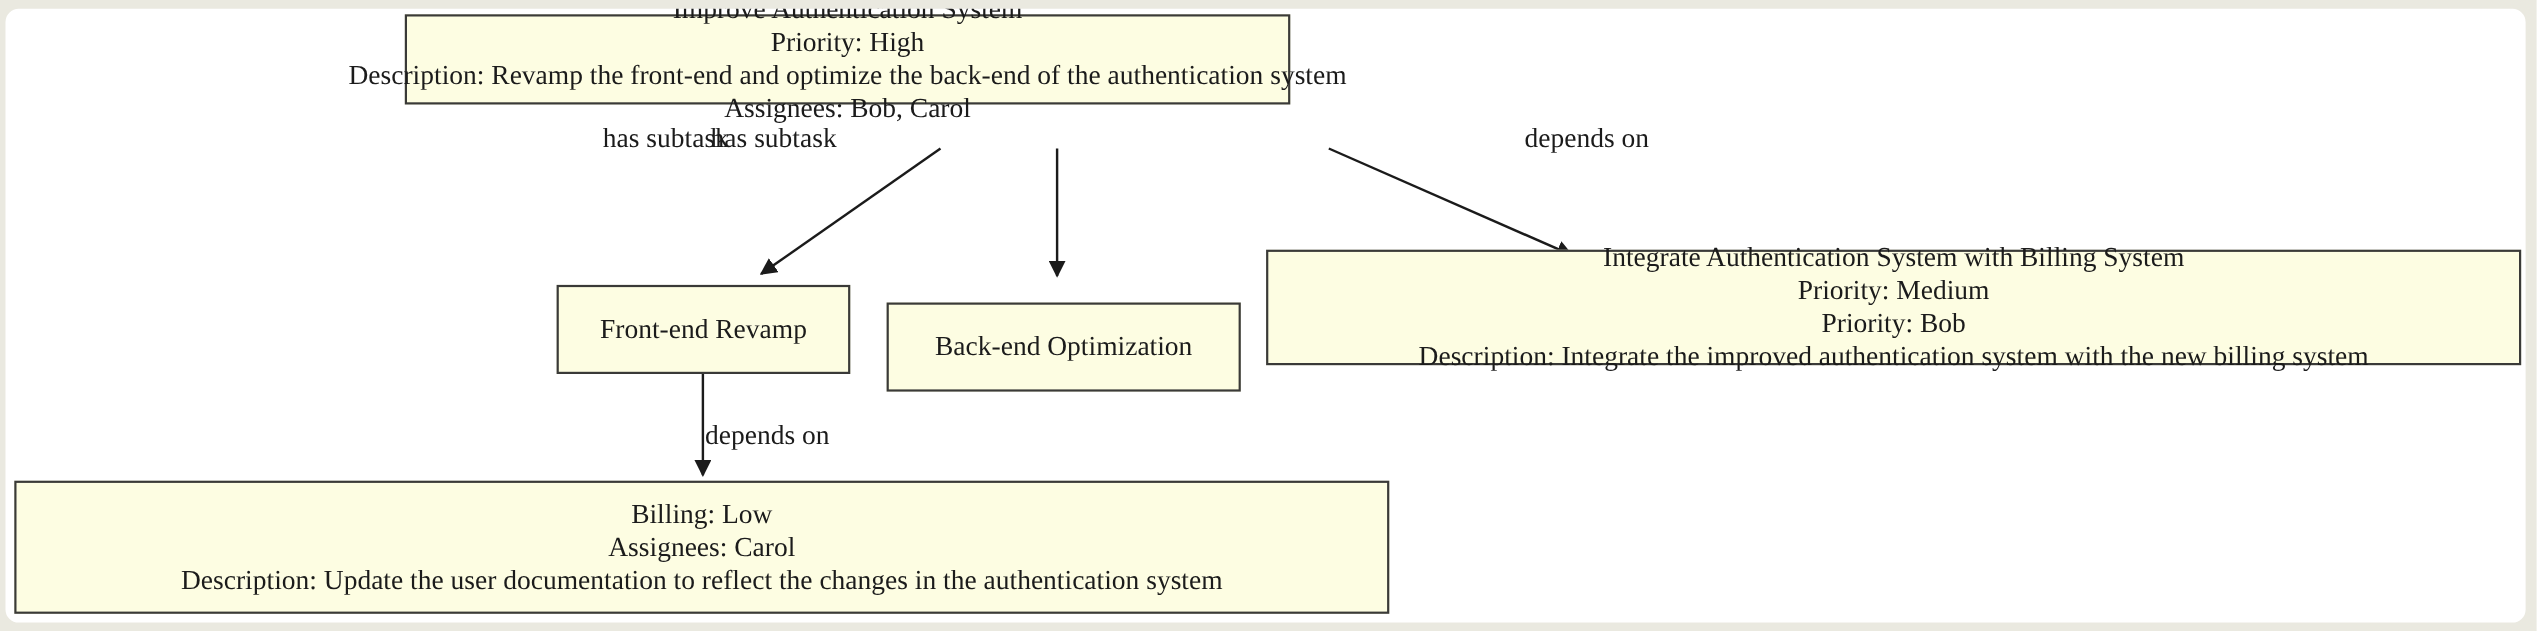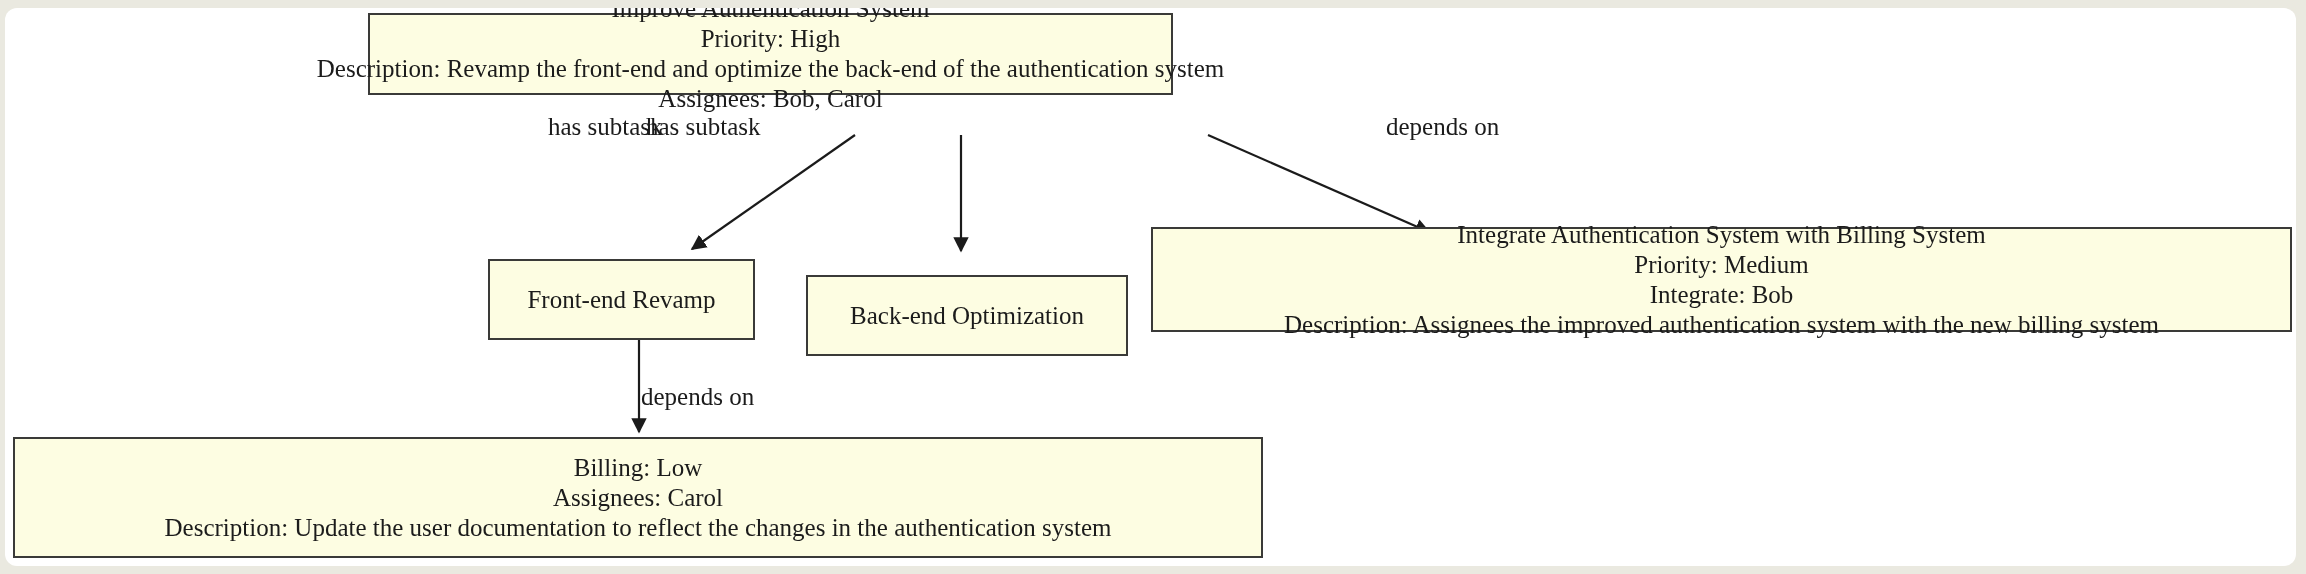--- a/index.html
+++ b/index.html
@@ -73,33 +73,33 @@
       </g>
     </svg>
 
     <div class="node" style="left:363px;top:5px;width:805px;height:82px;">
       <span class="ln">Improve Authentication System</span>
       <span class="ln">Priority: High</span>
       <span class="ln">Description: Revamp the front-end and optimize the back-end of the authentication system</span>
       <span class="ln">Assignees: Bob, Carol</span>
     </div>
 
-    <div class="node" style="left:483px;top:251px;width:267px;height:81px;">
+    <div class="node" style="left:501px;top:251px;width:267px;height:81px;">
       <span class="ln">Front-end Revamp</span>
     </div>
 
     <div class="node" style="left:801px;top:267px;width:322px;height:81px;">
       <span class="ln">Back-end Optimization</span>
     </div>
 
     <div class="node" style="left:1146px;top:219px;width:1141px;height:105px;">
       <span class="ln">Integrate Authentication System with Billing System</span>
       <span class="ln">Priority: Medium</span>
-      <span class="ln">Integrate: Bob</span>
-      <span class="ln">Description: Assignees the improved authentication system with the new billing system</span>
+      <span class="ln">Priority: Bob</span>
+      <span class="ln">Description: Integrate the improved authentication system with the new billing system</span>
     </div>
 
     <div class="node" style="left:8px;top:429px;width:1250px;height:121px;">
       <span class="ln">Billing: Low</span>
       <span class="ln">Assignees: Carol</span>
       <span class="ln">Description: Update the user documentation to reflect the changes in the authentication system</span>
     </div>
 
     <div class="edge-label" style="left:543px;top:105px;">has subtask</div>
 

